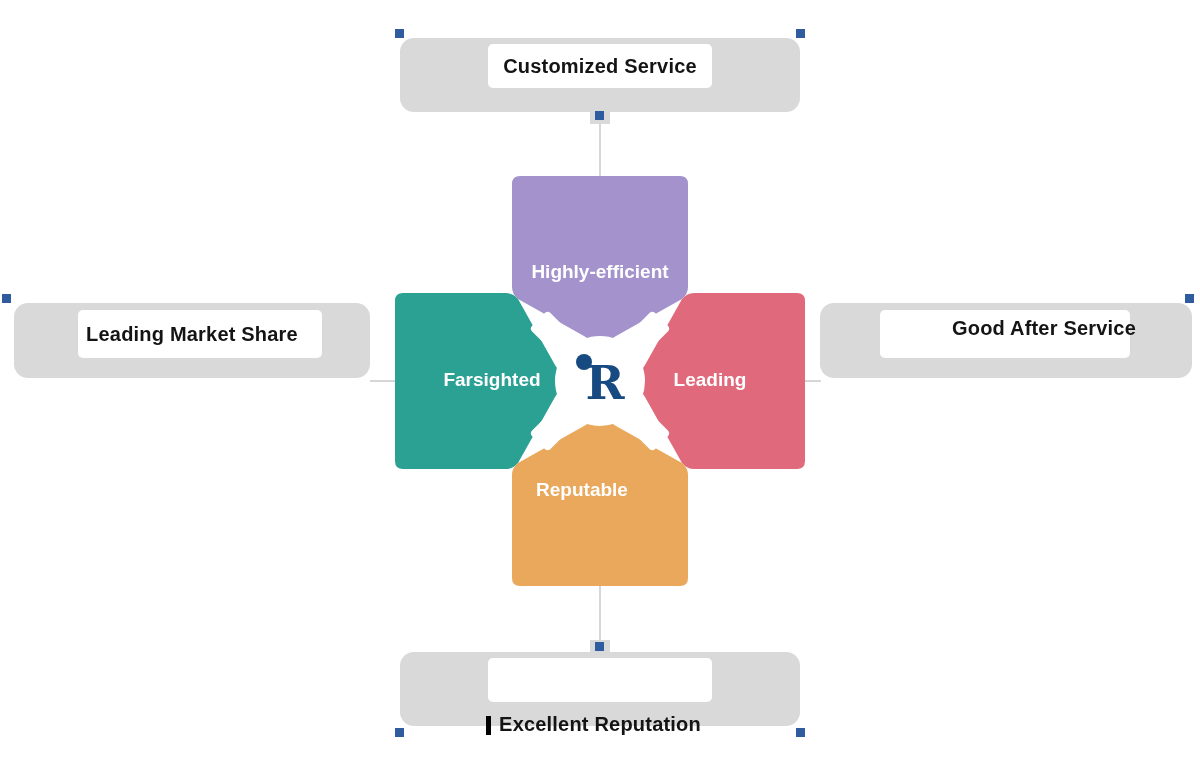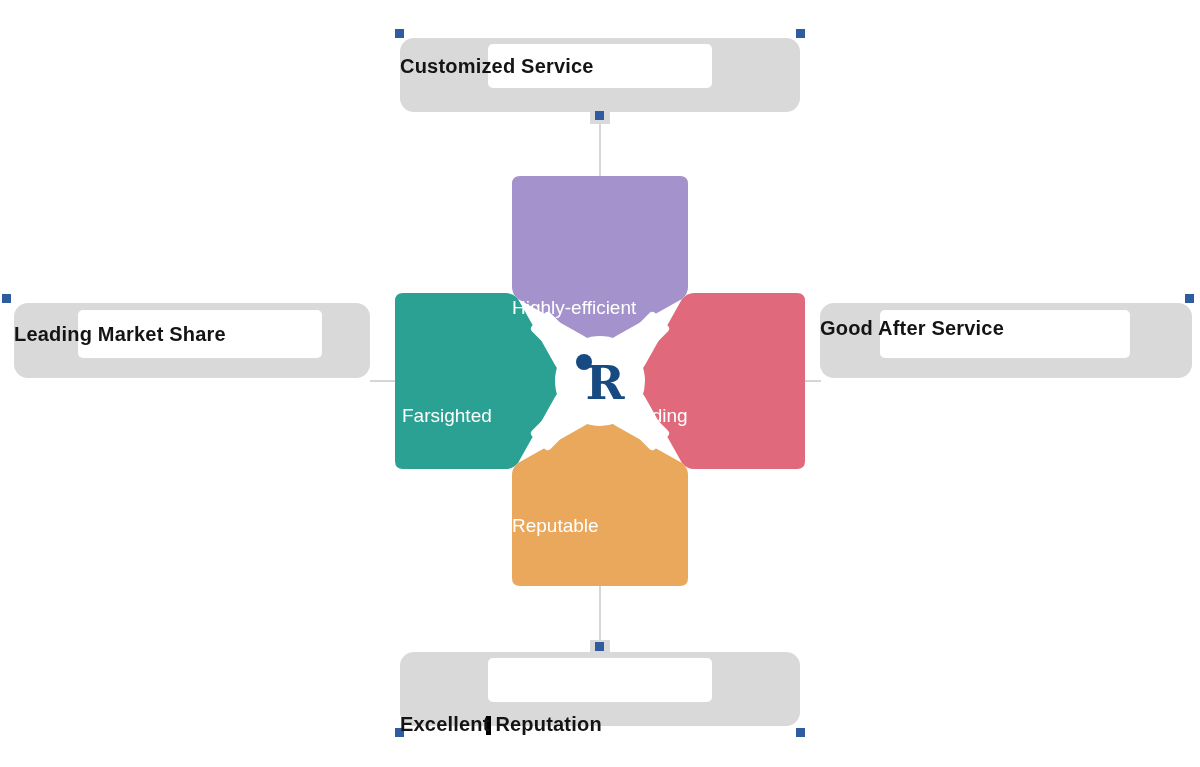--- a/index.html
+++ b/index.html
@@ -6,34 +6,34 @@
   .canvas{
     position:relative;
     width:1200px;height:767px;
     background:#fff;
     overflow:hidden;
     font-family:"Liberation Sans", sans-serif;
   }
   .canvas svg{position:absolute;left:0;top:0;}
   .label{
     position:absolute;
+    text-align:center;
     line-height:24px;
     white-space:nowrap;
   }
   .callout-label{
     font-size:20px;
     font-weight:700;
     color:#141414;
     letter-spacing:.2px;
   }
   .petal-label{
     font-size:19px;
-    font-weight:400;
+    font-weight:700;
     color:#ffffff;
-    margin-top:36px;
   }
 </style>
 </head>
 <body>
 
 <div class="canvas">
 
   <svg width="1200" height="767" viewBox="0 0 1200 767">
 
     <line x1="600" y1="124" x2="600" y2="177" stroke="#c9c9c9" stroke-width="1.5"></line>

